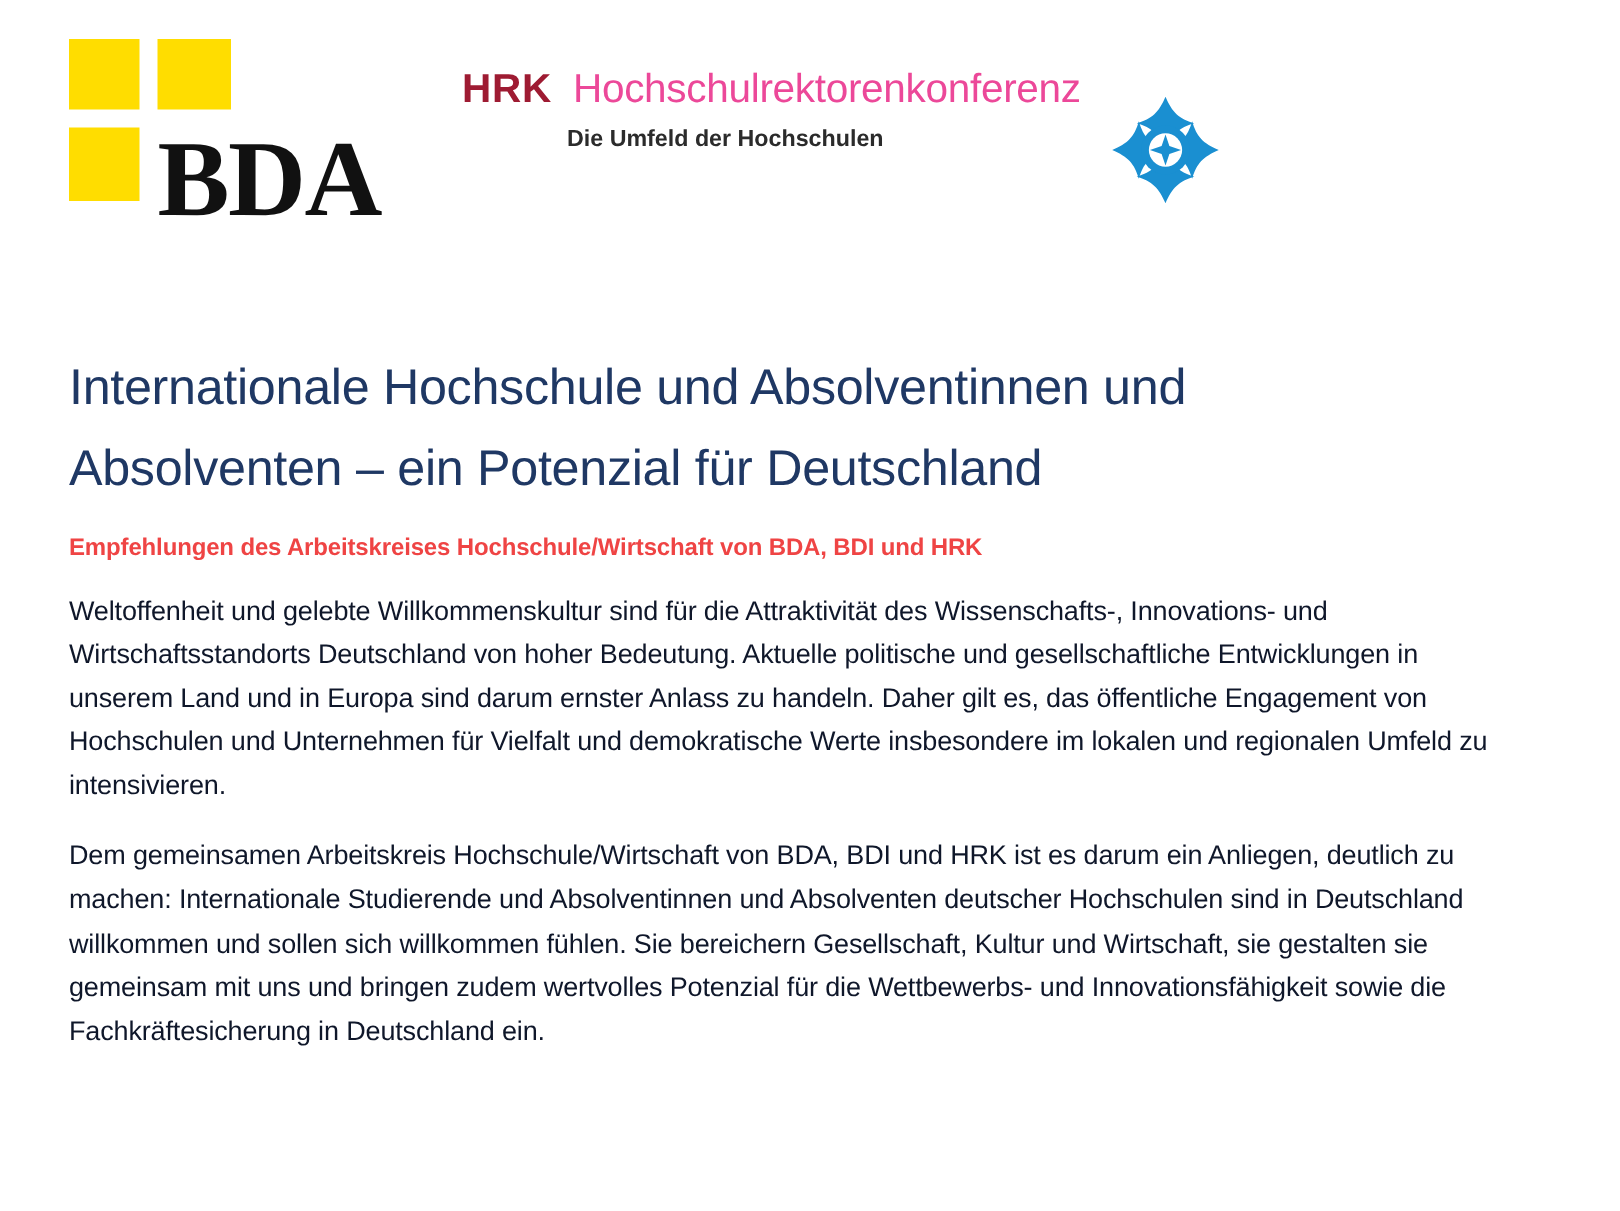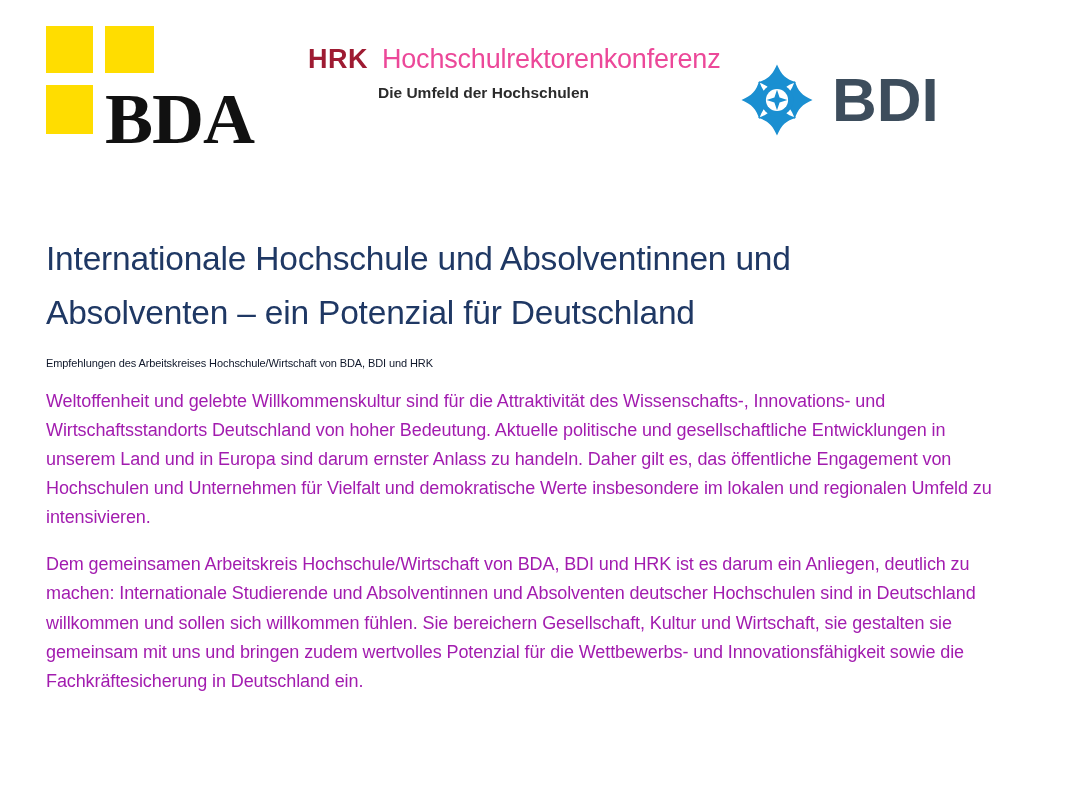--- a/index.html
+++ b/index.html
@@ -136,30 +136,30 @@
   .doc-title {
     font-size: 33.5px;
     font-weight: 400;
     line-height: 1.62;
     color: #1f3864;
     letter-spacing: -0.2px;
     margin: 0 0 4px 0;
     max-width: 900px;
   }
   .doc-subtitle {
-    font-size: 11px;
-    font-weight: 400;
-    color: #0f172a;
+    font-size: 16px;
+    font-weight: 700;
+    color: #ef4444;
     margin: 16px 0 0 0;
     letter-spacing: -0.1px;
   }
   .doc-para {
     font-size: 18px;
     line-height: 1.62;
-    color: #a21caf;
+    color: #0f172a;
     margin: 18px 0 0 0;
     max-width: 962px;
     letter-spacing: -0.1px;
   }
   .doc-para b {
     font-weight: 400;
   }
 </style>
 </head>
 <body>
@@ -192,21 +192,20 @@
             <path d="M50 2 C56 16 62 22 76 26 C62 30 56 36 50 50 C44 36 38 30 24 26 C38 22 44 16 50 2 Z"></path>
             <path d="M50 98 C44 84 38 78 24 74 C38 70 44 64 50 50 C56 64 62 70 76 74 C62 78 56 84 50 98 Z"></path>
             <path d="M2 50 C16 44 22 38 26 24 C30 38 36 44 50 50 C36 56 30 62 26 76 C22 62 16 56 2 50 Z"></path>
             <path d="M98 50 C84 56 78 62 74 76 C70 62 64 56 50 50 C64 44 70 38 74 24 C78 38 84 44 98 50 Z"></path>
           </g>
           <circle cx="50" cy="50" r="22" fill="#1a8fd1"></circle>
           <circle cx="50" cy="50" r="15" fill="#ffffff"></circle>
           <path d="M50 36 L53.5 46.5 L64 50 L53.5 53.5 L50 64 L46.5 53.5 L36 50 L46.5 46.5 Z" fill="#1a8fd1"></path>
         </svg>
       </span>
-      <span class="bdi-text">BDI</span>
     </div>
 
   </div>
 
   <div class="doc">
     <h1 class="doc-title">Internationale Hochschule und Absolventinnen und Absolventen – ein Potenzial für Deutschland</h1>
     <p class="doc-subtitle">Empfehlungen des Arbeitskreises Hochschule/Wirtschaft von BDA, BDI und HRK</p>
     <div>
       <p class="doc-para"><span>Weltoffenheit und gelebte Willkommenskultur sind für die Attraktivität des Wissenschafts-, Innovations- und Wirtschaftsstandorts Deutschland von hoher Bedeutung. Aktuelle politische und gesellschaftliche Entwicklungen in unserem Land und in Europa sind darum ernster Anlass zu handeln. Daher gilt es, das öffentliche Engagement von Hochschulen und Unternehmen für Vielfalt und demokratische Werte insbesondere im lokalen und regionalen Umfeld zu intensivieren.</span></p>
       <p class="doc-para"><span>Dem gemeinsamen Arbeitskreis Hochschule/Wirtschaft von BDA, BDI und HRK ist es darum ein Anliegen, deutlich zu machen: </span><b>Internationale Studierende und Absolventinnen und Absolventen deutscher Hochschulen sind in Deutschland willkommen und sollen sich willkommen fühlen.</b><span> Sie bereichern Gesellschaft, Kultur und Wirtschaft, sie gestalten sie gemeinsam mit uns und bringen zudem wertvolles Potenzial für die Wettbewerbs- und Innovationsfähigkeit sowie die Fachkräftesicherung in Deutschland ein.</span></p>

